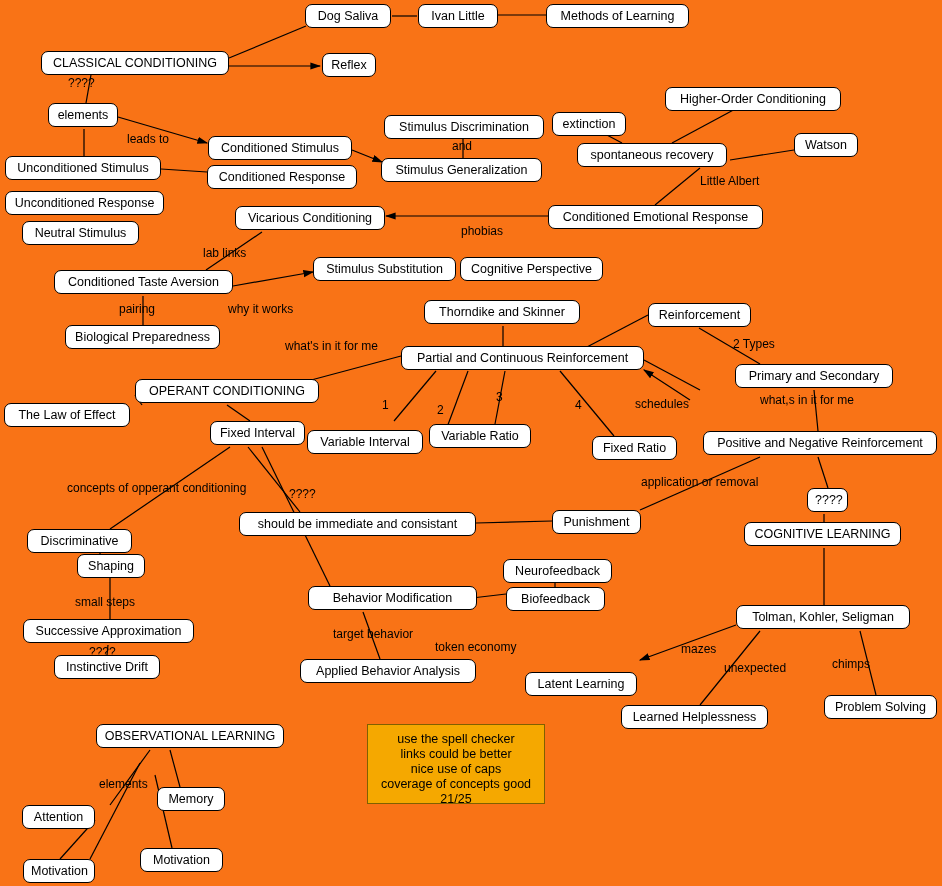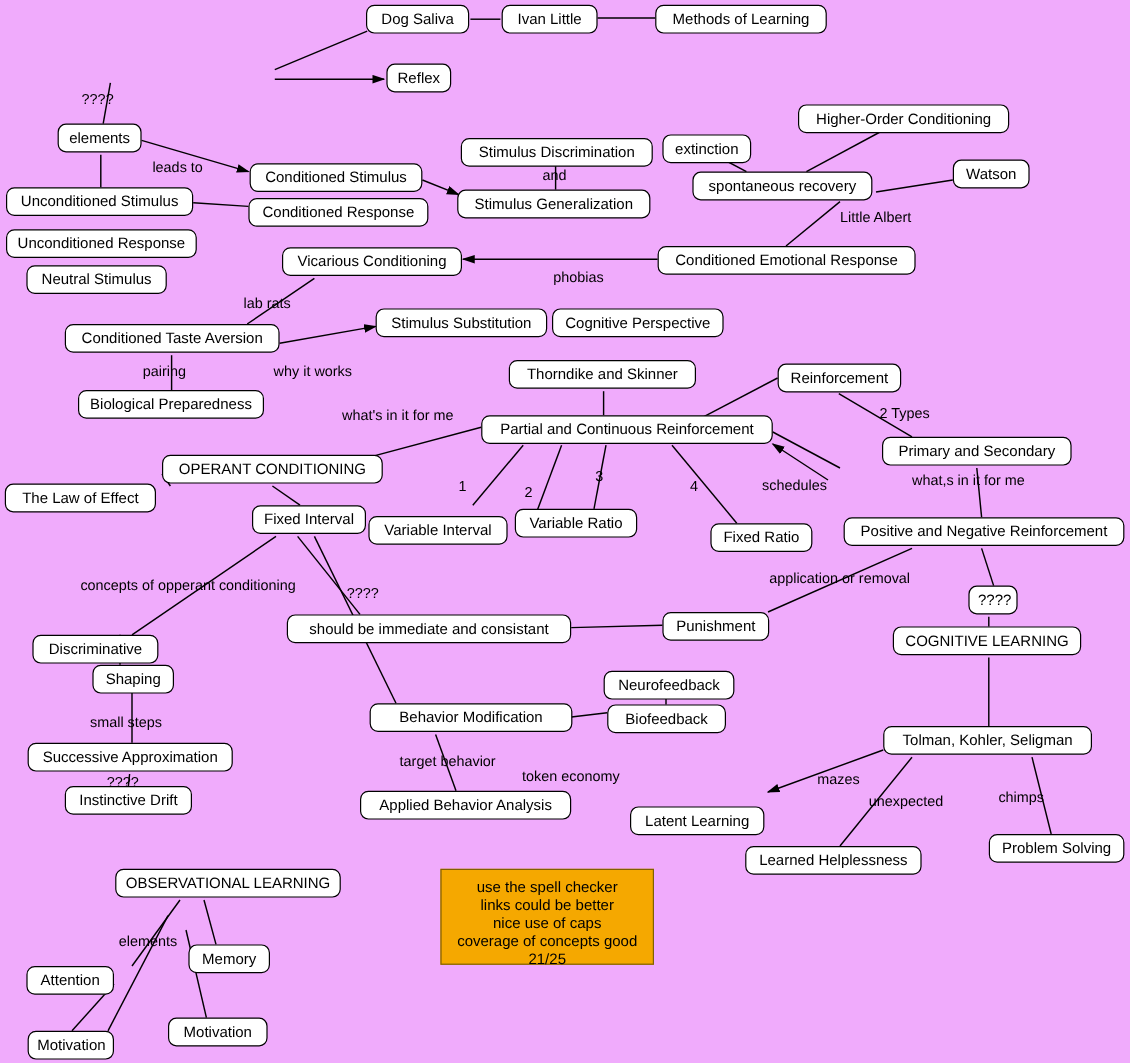--- a/index.html
+++ b/index.html
@@ -4,21 +4,21 @@
 <style>
   html, body {
     margin: 0;
     padding: 0;
     background: #ffffff;
   }
   #canvas {
     position: relative;
     width: 942px;
     height: 886px;
-    background: #f0abfc;
+    background: #f97316;
     font-family: "Liberation Sans", sans-serif;
     overflow: hidden;
   }
   #edges {
     position: absolute;
     left: 0;
     top: 0;
     width: 942px;
     height: 886px;
     pointer-events: none;
@@ -124,20 +124,21 @@
       <line x1="170" y1="750" x2="180" y2="787"></line>
       <line x1="140" y1="763" x2="90" y2="859"></line>
       <line x1="155" y1="775" x2="172" y2="848"></line>
       <line x1="95" y1="820" x2="60" y2="859"></line>
     </g>
   </svg>
 
   <div class="node" style="left:305px; top:4px; width:86px;"><span>Dog Saliva</span></div>
   <div class="node" style="left:418px; top:4px; width:80px;"><span>Ivan Little</span></div>
   <div class="node" style="left:546px; top:4px; width:143px;"><span>Methods of Learning</span></div>
+  <div class="node" style="left:41px; top:51px; width:188px;"><span>CLASSICAL CONDITIONING</span></div>
   <div class="node" style="left:322px; top:53px; width:54px;"><span>Reflex</span></div>
   <div class="node" style="left:665px; top:87px; width:176px;"><span>Higher-Order Conditioning</span></div>
   <div class="node" style="left:48px; top:103px; width:70px;"><span>elements</span></div>
   <div class="node" style="left:552px; top:112px; width:74px;"><span>extinction</span></div>
   <div class="node" style="left:384px; top:115px; width:160px;"><span>Stimulus Discrimination</span></div>
   <div class="node" style="left:208px; top:136px; width:144px;"><span>Conditioned Stimulus</span></div>
   <div class="node" style="left:794px; top:133px; width:64px;"><span>Watson</span></div>
   <div class="node" style="left:577px; top:143px; width:150px;"><span>spontaneous recovery</span></div>
   <div class="node" style="left:5px; top:156px; width:156px;"><span>Unconditioned Stimulus</span></div>
   <div class="node" style="left:207px; top:165px; width:150px;"><span>Conditioned Response</span></div>
@@ -181,21 +182,21 @@
   <div class="node" style="left:157px; top:787px; width:68px;"><span>Memory</span></div>
   <div class="node" style="left:22px; top:805px; width:73px;"><span>Attention</span></div>
   <div class="node" style="left:140px; top:848px; width:83px;"><span>Motivation</span></div>
   <div class="node" style="left:23px; top:859px; width:72px;"><span>Motivation</span></div>
 
   <div class="elabel" style="left:68px; top:76px;"><span>????</span></div>
   <div class="elabel" style="left:127px; top:132px;"><span>leads to</span></div>
   <div class="elabel" style="left:452px; top:139px;"><span>and</span></div>
   <div class="elabel" style="left:700px; top:174px;"><span>Little Albert</span></div>
   <div class="elabel" style="left:461px; top:224px;"><span>phobias</span></div>
-  <div class="elabel" style="left:203px; top:246px;"><span>lab rats</span></div>
+  <div class="elabel" style="left:203px; top:246px;"><span>lab links</span></div>
   <div class="elabel" style="left:119px; top:302px;"><span>pairing</span></div>
   <div class="elabel" style="left:228px; top:302px;"><span>why it works</span></div>
   <div class="elabel" style="left:733px; top:337px;"><span>2 Types</span></div>
   <div class="elabel" style="left:285px; top:339px;"><span>what's in it for me</span></div>
   <div class="elabel" style="left:382px; top:398px;"><span>1</span></div>
   <div class="elabel" style="left:437px; top:403px;"><span>2</span></div>
   <div class="elabel" style="left:496px; top:390px;"><span>3</span></div>
   <div class="elabel" style="left:575px; top:398px;"><span>4</span></div>
   <div class="elabel" style="left:635px; top:397px;"><span>schedules</span></div>
   <div class="elabel" style="left:760px; top:393px;"><span>what,s in it for me</span></div>

